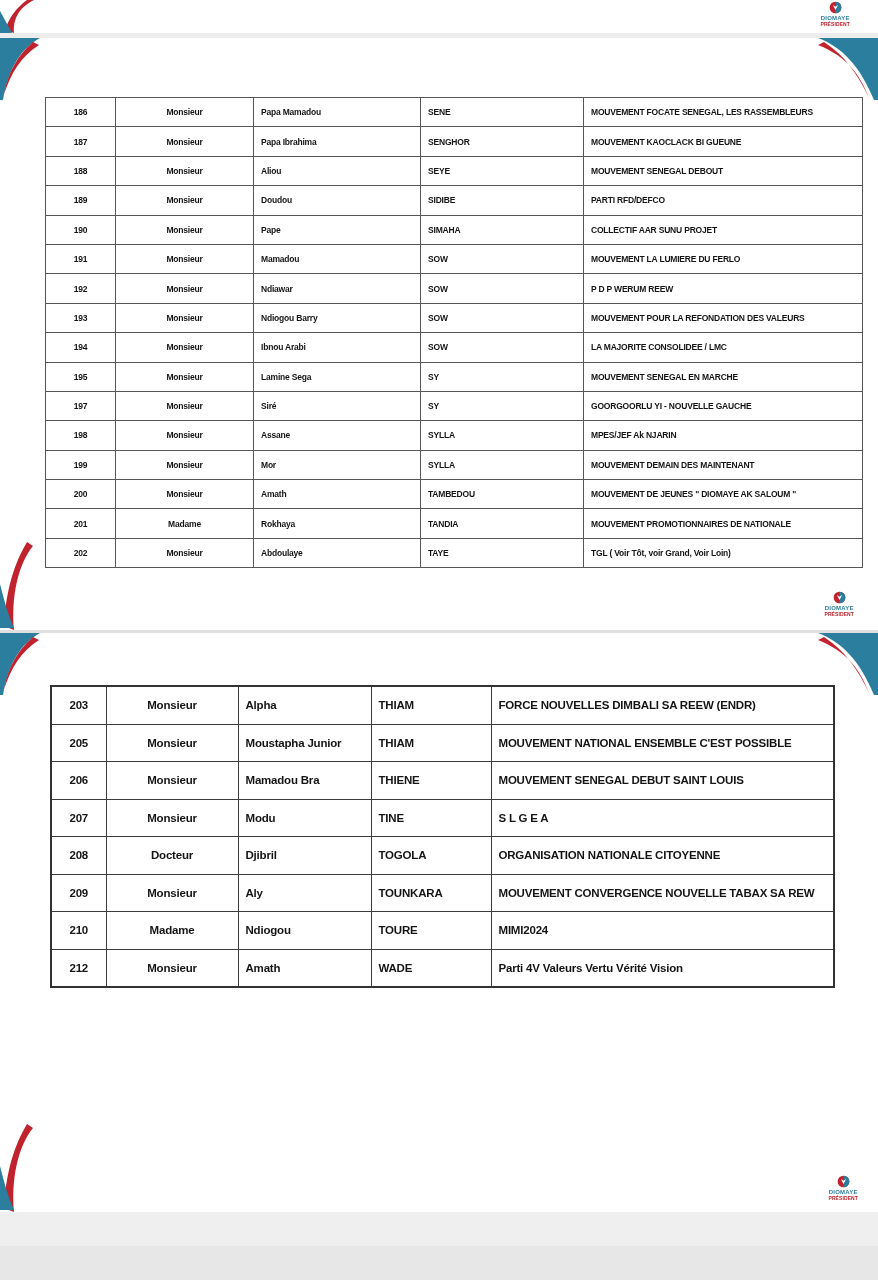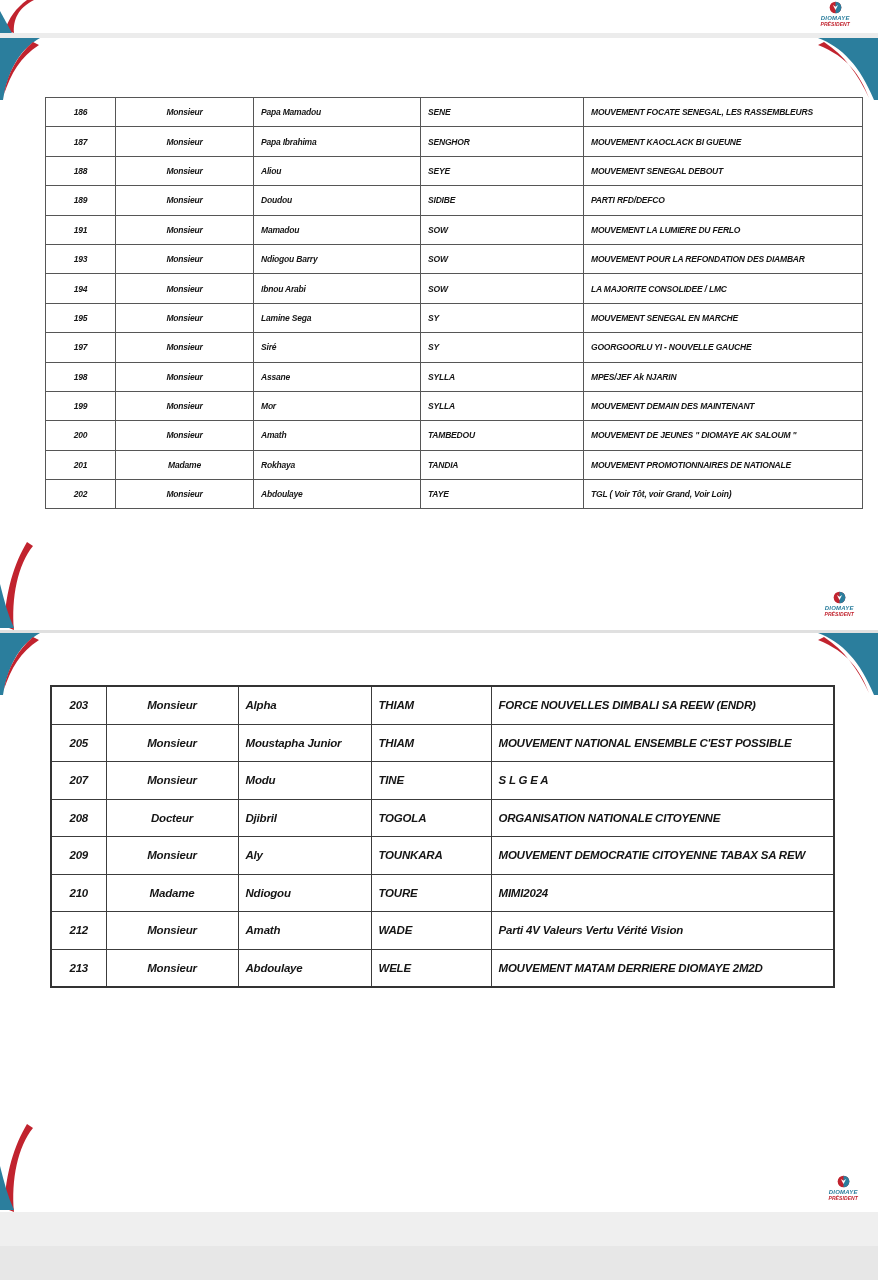--- a/index.html
+++ b/index.html
@@ -3,21 +3,21 @@
 <meta charset="utf-8">
 <style>
   html,body{margin:0;padding:0;}
   body{
     width:878px;height:1280px;position:relative;overflow:hidden;
     background:#e4e4e4;
     font-family:"Liberation Sans", sans-serif;
   }
   .canvas{position:absolute;inset:0;}
   section.sheet{
-    position:absolute;left:0;width:878px;background:#fff;overflow:hidden;font-style:italic;
+    position:absolute;left:0;width:878px;background:#fff;overflow:hidden;
   }
   #strip{top:0;height:33px;}
   #sep1{position:absolute;top:33px;left:0;width:878px;height:5px;background:#ececec;}
   #page1{top:38px;height:592px;}
   #sep2{position:absolute;top:630px;left:0;width:878px;height:3px;background:#e0e0e0;}
   #page2{top:633px;height:579px;}
   #footer-band{position:absolute;top:1212px;left:0;width:878px;height:68px;background:#efefef;}
   #footer-band .lower{position:absolute;top:34px;left:0;width:878px;height:34px;background:#e7e7e7;}
 
   
@@ -116,32 +116,46 @@
             <td class="c4">MOUVEMENT SENEGAL DEBOUT</td>
           </tr>
           <tr>
             <td class="c0">189</td>
             <td class="c1">Monsieur</td>
             <td class="c2">Doudou</td>
             <td class="c3">SIDIBE</td>
             <td class="c4">PARTI RFD/DEFCO</td>
           </tr>
           <tr>
+            <td class="c0">190</td>
+            <td class="c1">Monsieur</td>
+            <td class="c2">Pape</td>
+            <td class="c3">SIMAHA</td>
+            <td class="c4">COLLECTIF AAR SUNU PROJET</td>
+          </tr>
+          <tr>
             <td class="c0">191</td>
             <td class="c1">Monsieur</td>
             <td class="c2">Mamadou</td>
             <td class="c3">SOW</td>
             <td class="c4">MOUVEMENT LA LUMIERE DU FERLO</td>
           </tr>
           <tr>
+            <td class="c0">192</td>
+            <td class="c1">Monsieur</td>
+            <td class="c2">Ndiawar</td>
+            <td class="c3">SOW</td>
+            <td class="c4">P D P WERUM REEW</td>
+          </tr>
+          <tr>
             <td class="c0">193</td>
             <td class="c1">Monsieur</td>
             <td class="c2">Ndiogou Barry</td>
             <td class="c3">SOW</td>
-            <td class="c4">MOUVEMENT POUR LA REFONDATION DES DIAMBAR</td>
+            <td class="c4">MOUVEMENT POUR LA REFONDATION DES VALEURS</td>
           </tr>
           <tr>
             <td class="c0">194</td>
             <td class="c1">Monsieur</td>
             <td class="c2">Ibnou Arabi</td>
             <td class="c3">SOW</td>
             <td class="c4">LA MAJORITE CONSOLIDEE / LMC</td>
           </tr>
           <tr>
             <td class="c0">195</td>
@@ -237,60 +251,60 @@
             <td class="c4">FORCE NOUVELLES DIMBALI SA REEW (ENDR)</td>
           </tr>
           <tr>
             <td class="c0">205</td>
             <td class="c1">Monsieur</td>
             <td class="c2">Moustapha Junior</td>
             <td class="c3">THIAM</td>
             <td class="c4">MOUVEMENT NATIONAL ENSEMBLE C'EST POSSIBLE</td>
           </tr>
           <tr>
+            <td class="c0">206</td>
+            <td class="c1">Monsieur</td>
+            <td class="c2">Mamadou Bra</td>
+            <td class="c3">THIENE</td>
+            <td class="c4">MOUVEMENT SENEGAL DEBUT SAINT LOUIS</td>
+          </tr>
+          <tr>
             <td class="c0">207</td>
             <td class="c1">Monsieur</td>
             <td class="c2">Modu</td>
             <td class="c3">TINE</td>
             <td class="c4">S L G E A</td>
           </tr>
           <tr>
             <td class="c0">208</td>
             <td class="c1">Docteur</td>
             <td class="c2">Djibril</td>
             <td class="c3">TOGOLA</td>
             <td class="c4">ORGANISATION NATIONALE CITOYENNE</td>
           </tr>
           <tr>
             <td class="c0">209</td>
             <td class="c1">Monsieur</td>
             <td class="c2">Aly</td>
             <td class="c3">TOUNKARA</td>
-            <td class="c4">MOUVEMENT DEMOCRATIE CITOYENNE TABAX SA REW</td>
+            <td class="c4">MOUVEMENT CONVERGENCE NOUVELLE TABAX SA REW</td>
           </tr>
           <tr>
             <td class="c0">210</td>
             <td class="c1">Madame</td>
             <td class="c2">Ndiogou</td>
             <td class="c3">TOURE</td>
             <td class="c4">MIMI2024</td>
           </tr>
           <tr>
             <td class="c0">212</td>
             <td class="c1">Monsieur</td>
             <td class="c2">Amath</td>
             <td class="c3">WADE</td>
             <td class="c4">Parti 4V Valeurs Vertu Vérité Vision</td>
-          </tr>
-          <tr>
-            <td class="c0">213</td>
-            <td class="c1">Monsieur</td>
-            <td class="c2">Abdoulaye</td>
-            <td class="c3">WELE</td>
-            <td class="c4">MOUVEMENT MATAM DERRIERE DIOMAYE 2M2D</td>
           </tr>
         </tbody>
     </table>
     <div class="logo">
       <svg class="emblem" viewBox="0 0 20 20">
         <circle cx="10" cy="10" r="9" fill="#c1232e"></circle>
         <path d="M10,1 A9,9 0 0 1 10,19 Z" fill="#2b7e9d"></path>
         <path d="M6,6 L10,14 L14,6 L10,9 Z" fill="#ffffff"></path>
       </svg>
       <div class="l1">DIOMAYE</div>

